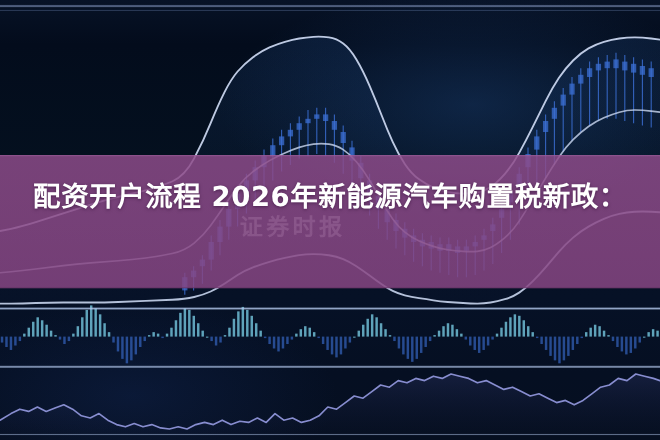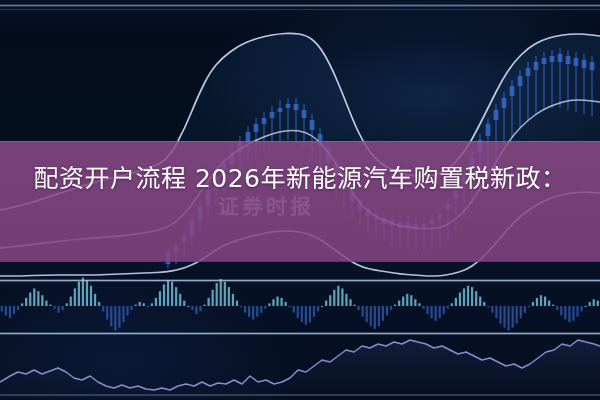--- a/index.html
+++ b/index.html
@@ -114,21 +114,21 @@
   }
 
   
   #headline {
     position: absolute;
     left: 0;
     top: 160px;
     width: 600px;
     text-align: center;
     color: #ffffff;
-    font-weight: 400;
+    font-weight: 700;
     font-size: 25px;
     line-height: 37px;
     letter-spacing: 0.5px;
     text-shadow: 0 1px 3px rgba(40,10,45,0.55);
     white-space: nowrap;
   }
   #headline .ln { display: block; }
 </style>
 </head>
 <body>

